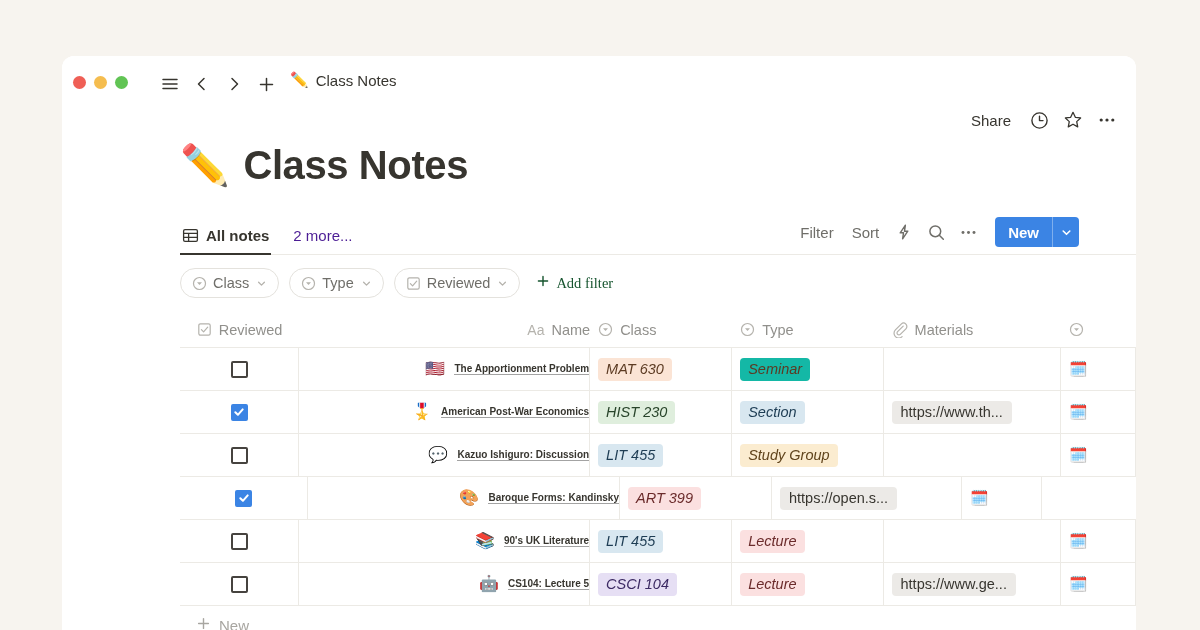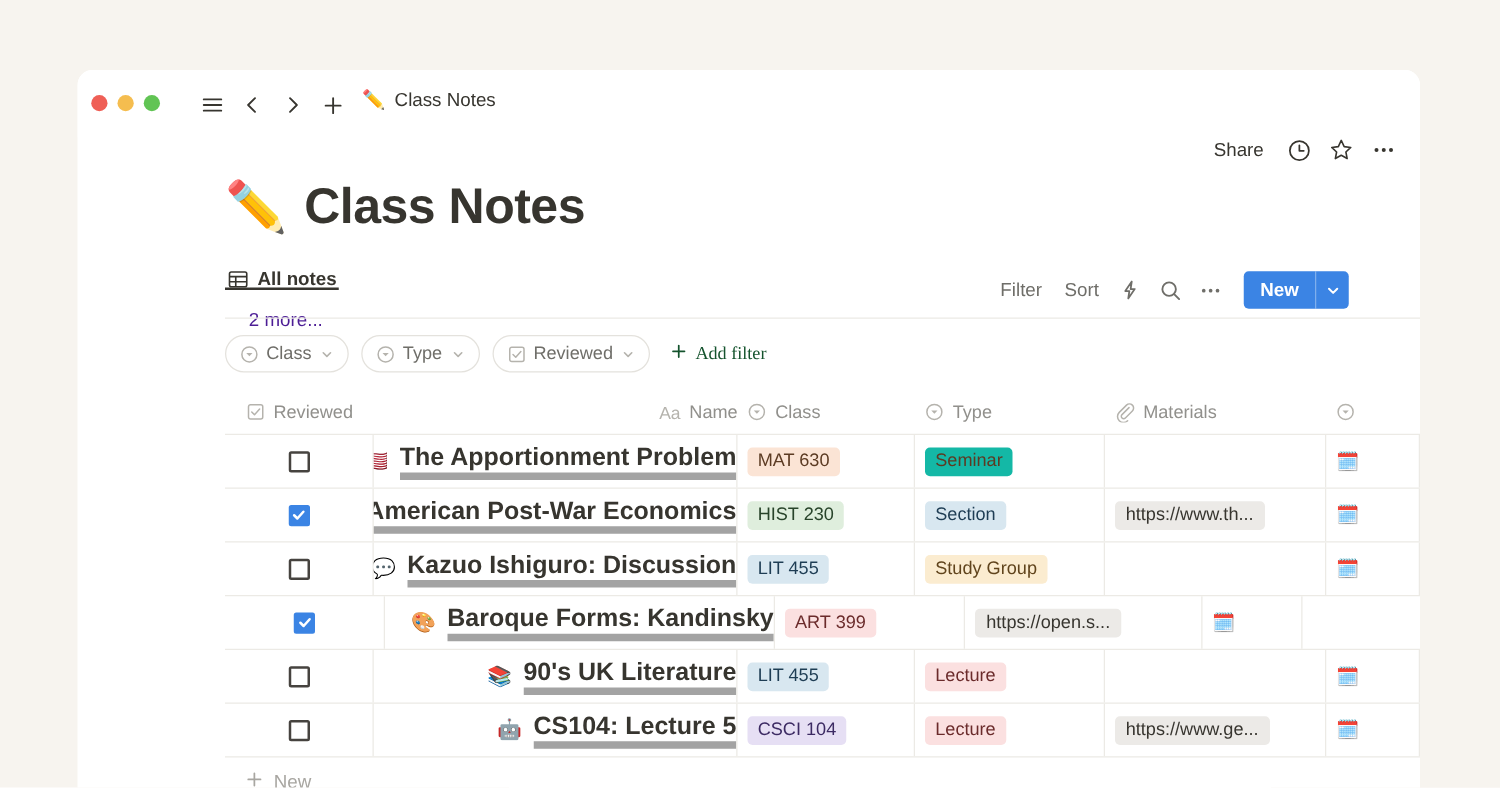--- a/index.html
+++ b/index.html
@@ -137,21 +137,20 @@
     right: -118px;
     bottom: 0;
     height: 1px;
     background: #eceae5;
   }
   .tabs {
     display: flex;
     align-items: center;
     gap: 16px;
     height: 40px;
-    flex-direction: column;
   }
   .tab {
     display: flex;
     align-items: center;
     gap: 7px;
     font-size: 15px;
     color: #9b9a97;
     height: 40px;
     position: relative;
     padding: 0 2px;
@@ -310,35 +309,36 @@
   }
 
   .name-cell {
     display: flex;
     align-items: center;
     gap: 9px;
     padding-left: 18px;
   }
   .name-cell .emoji { font-size: 16px; line-height: 1; }
   .name-txt {
-    font-size: 20px;
+    font-size: 10px;
     color: #37352f;
     font-weight: bold;
-    border-bottom: 6px solid #a3a3a3;
+    border-bottom: 1px solid #a3a3a3;
     white-space: nowrap;
   }
 
   .tag {
     display: inline-flex;
     align-items: center;
     border-radius: 4px;
     padding: 2px 8px 3px;
     font-size: 14.5px;
     line-height: 18px;
     white-space: nowrap;
+    font-style: italic;
   }
   .urlchip {
     background: #eceae7;
     border-radius: 4px;
     padding: 3px 9px 4px;
     font-size: 14.5px;
     color: #37352f;
     white-space: nowrap;
     overflow: hidden;
   }

